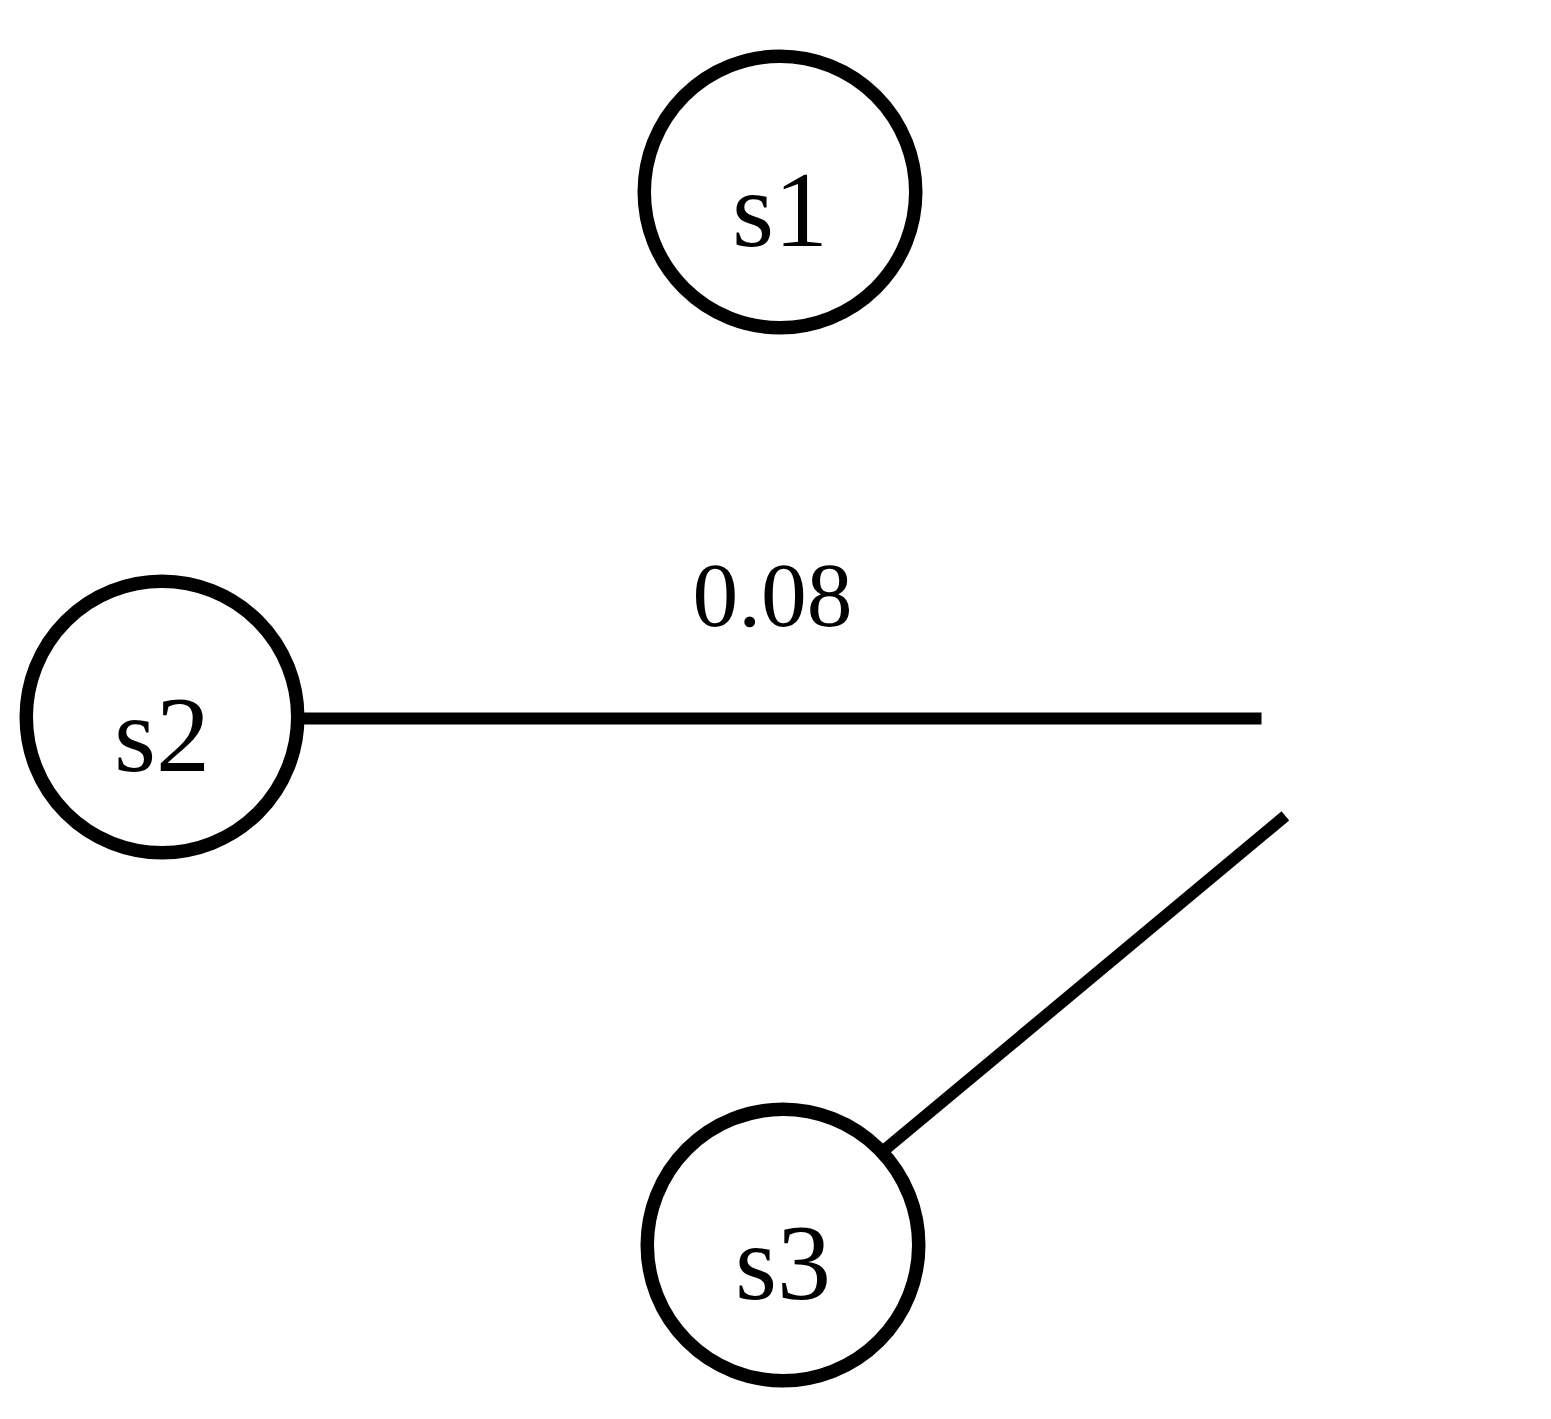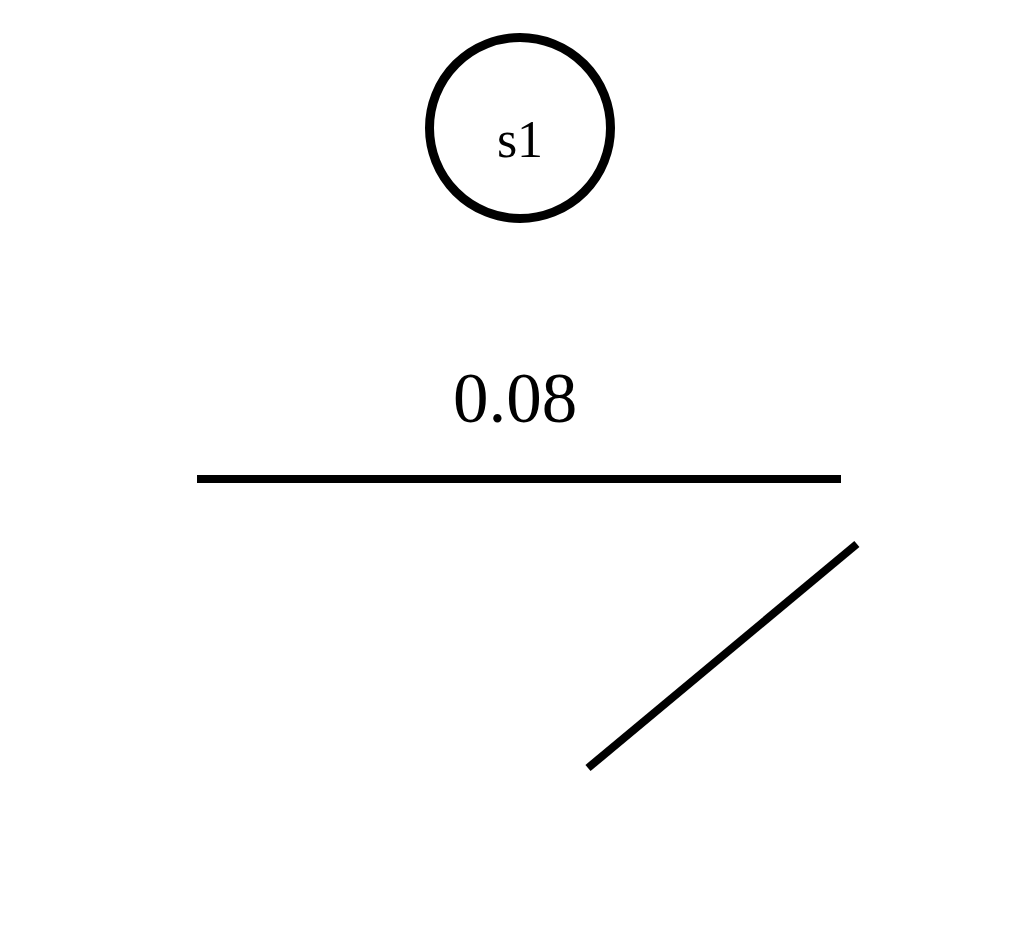--- a/index.html
+++ b/index.html
@@ -23,54 +23,60 @@
     box-sizing: border-box;
     border: 9px solid #000000;
     border-radius: 50%;
     background: #ffffff;
     display: flex;
     align-items: center;
     justify-content: center;
     z-index: 2;
   }
   .node-label {
-    font-size: 52px;
+    font-size: 72px;
     line-height: 1;
     padding-bottom: 8px; 
     margin-top: 32px;
   }
   .edge {
     position: absolute;
     height: 8px;
     background: #000000;
     transform-origin: 0 50%;
     z-index: 1;
   }
   .edge-label {
     position: absolute;
     transform: translate(-50%, -50%);
-    font-size: 71px;
+    font-size: 61px;
     line-height: 1;
     white-space: nowrap;
     z-index: 3;
     background: transparent;
   }
 </style>
 </head>
 <body>
 
 <div class="stage">
 
   <div class="edge" style="left: 197px; top: 475px; width: 644px;"></div>
 
   <div class="edge" style="left: 588px; top: 764px; width: 350px; transform: rotate(-39.8deg);"></div>
 
   <div class="node" style="left: 425px; top: 33px;">
     <span class="node-label">s1</span>
   </div>
 
+  <div class="node" style="left: 13px; top: 383px;">
+    <span class="node-label">s2</span>
+  </div>
 
 
+  <div class="node" style="left: 427px; top: 735px;">
+    <span class="node-label">s3</span>
+  </div>
 
   <div class="edge-label" style="left: 515px; top: 398px;">0.08</div>
 
 
 </div>
 
 </body></html>

